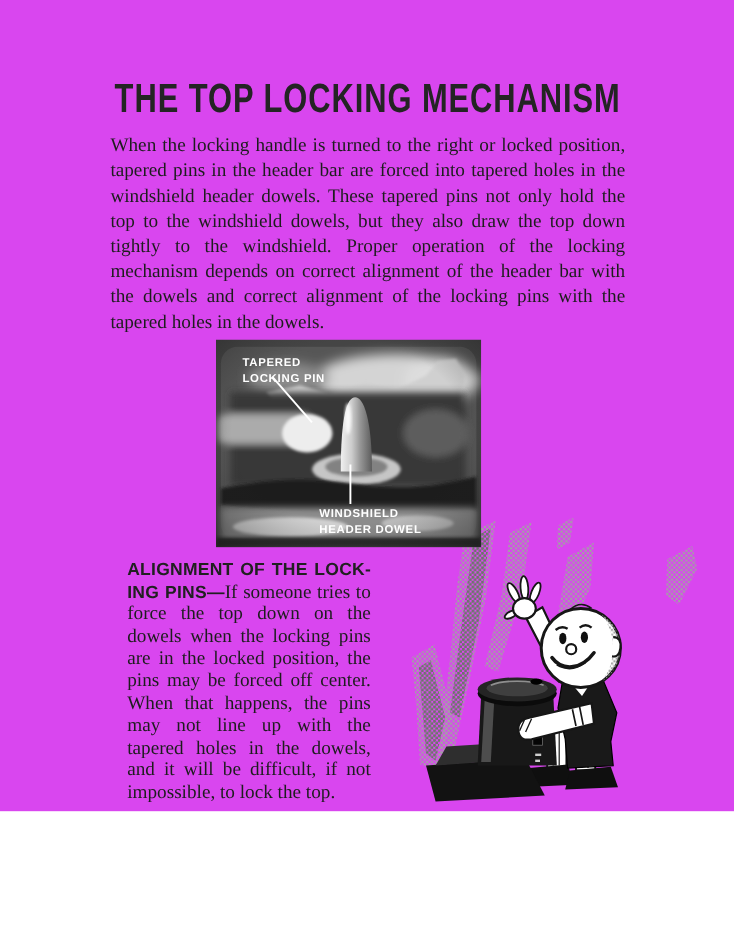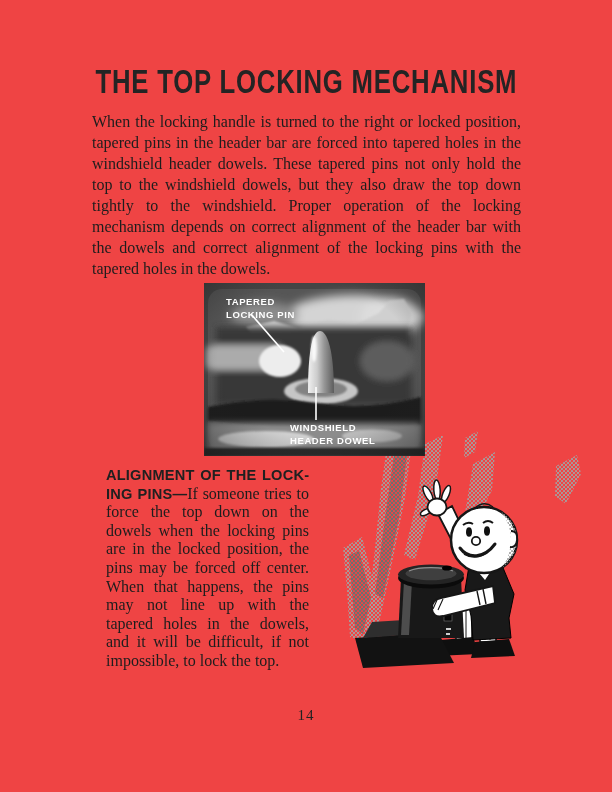--- a/index.html
+++ b/index.html
@@ -1,28 +1,28 @@
 <!DOCTYPE html>
 <html><head>
 <meta charset="utf-8">
 <style>
   * { margin:0; padding:0; box-sizing:border-box; }
   html,body { width:612px; height:792px; }
   body { position:relative; background:#ffffff; font-family:"Liberation Serif", serif; color:#1c1c1c; }
-  .page { position:absolute; inset:0; width:612px; height:792px; background:#ef4444; overflow:hidden; }
+  .page { position:absolute; inset:0; width:612px; height:676px; background:#d946ef; overflow:hidden; }
 
   .title-wrap { position:absolute; top:63px; left:0; width:612px; text-align:center; }
   .title-text { display:inline-block; font-family:"Liberation Sans", sans-serif; font-weight:700;
                 font-size:33px; letter-spacing:1px; color:#242424; white-space:nowrap;
                 transform:scale(0.78,1.03); transform-origin:center; }
 
   .intro { position:absolute; left:92px; top:111px; width:429px;
            font-size:16px; line-height:21px; text-align:justify; color:#1d1d1d;font-family:Liberation Serif, serif; }
 
-  .photo-fig { position:absolute; left:204px; top:283px; width:221px; height:173px; z-index:2; }
+  .photo-fig { position:absolute; left:180px; top:283px; width:221px; height:173px; z-index:2; }
   .photo-fig svg { display:block; }
 
   .mascot { position:absolute; left:325px; top:428px; width:260px; height:265px; z-index:1; }
 
   .align-para { position:absolute; left:106px; top:466px; width:203px;
                 font-size:16px; line-height:18.6px; text-align:justify; color:#1d1d1d; z-index:3; }
   .align-lead { font-family:"Liberation Sans", sans-serif; font-weight:700; font-size:14.6px; letter-spacing:0.2px; color:#202020; }
 
   .pageno { position:absolute; top:707px; left:0; width:612px; text-align:center;
             font-size:15px; letter-spacing:1px; color:#222; }

